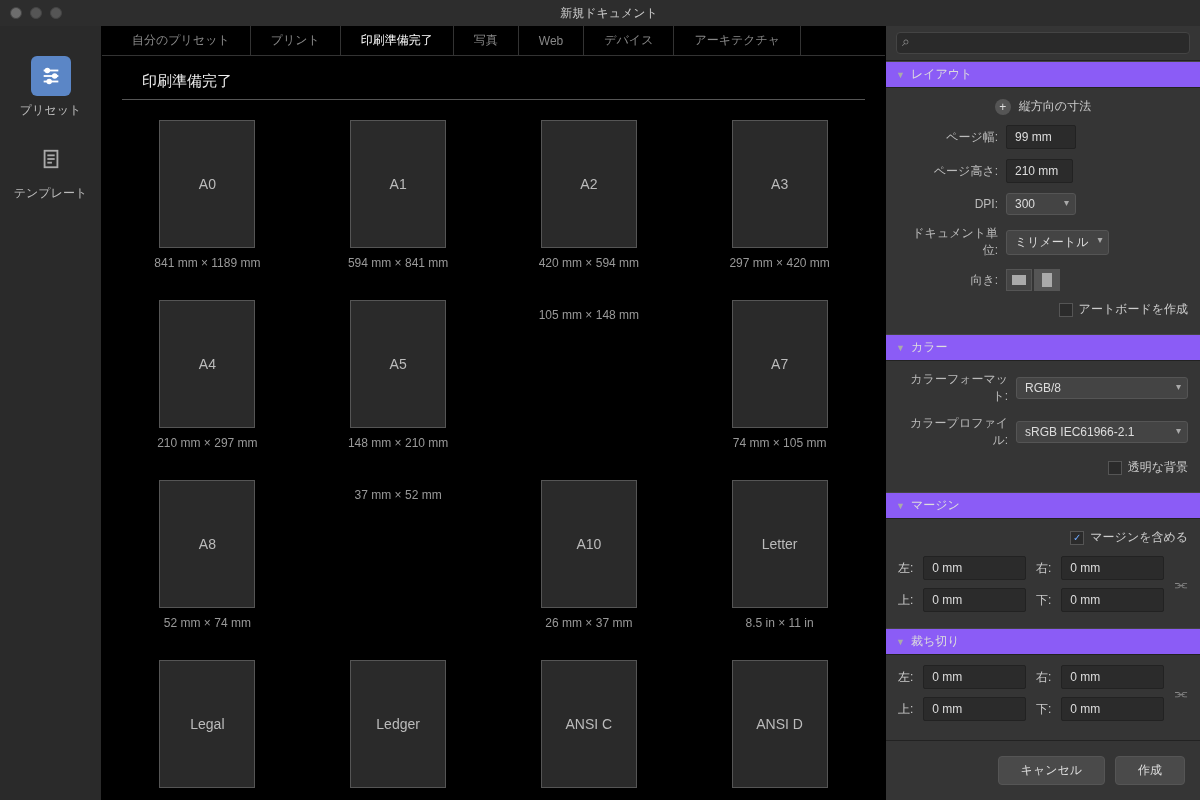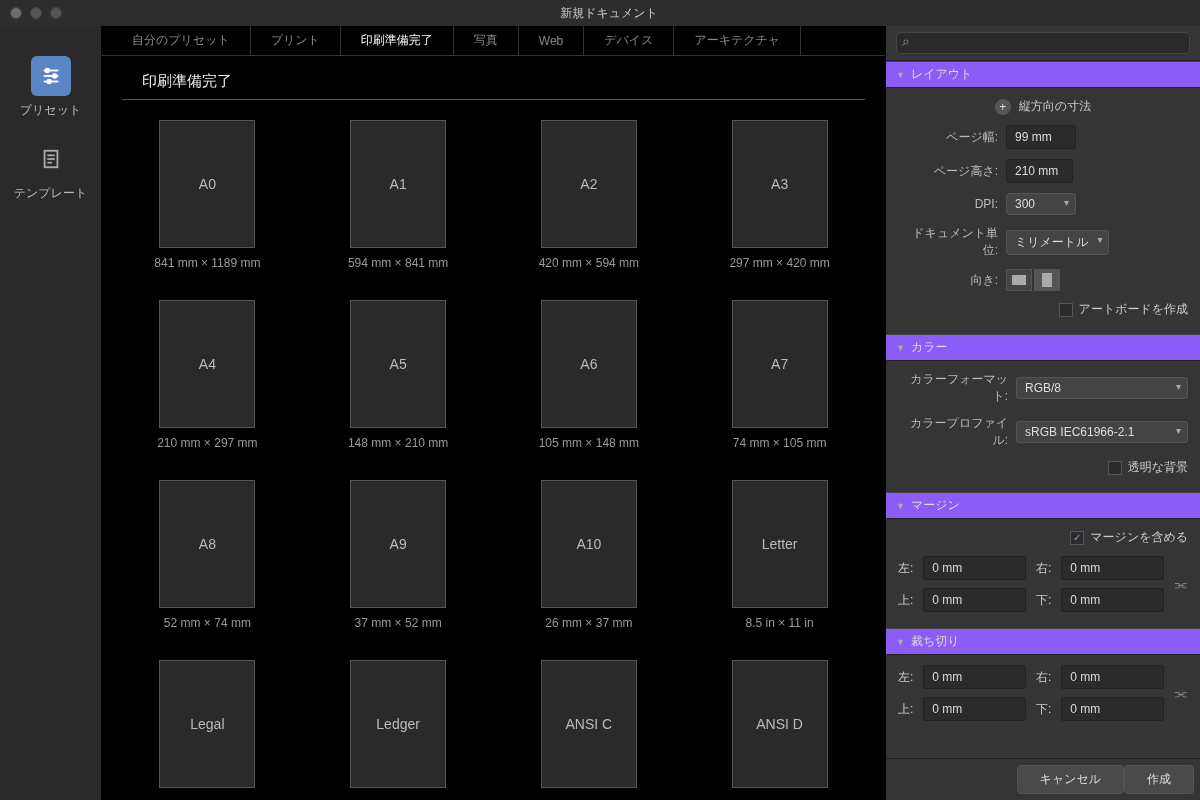--- a/index.html
+++ b/index.html
@@ -51,21 +51,21 @@
 .orient .p { width:10px; height:14px; background:#aaa; }
 .orient .l { width:14px; height:10px; background:#aaa; }
 .chk { display:flex; align-items:center; justify-content:flex-end; gap:6px; color:#ccc; }
 .chk .box { width:14px; height:14px; background:#2b2b2b; border:1px solid #555; display:flex; align-items:center; justify-content:center; font-size:10px; color:#6fa8ff; }
 .add-row { display:flex; justify-content:center; align-items:center; gap:8px; color:#ccc; }
 .plus { width:16px; height:16px; border-radius:50%; background:#555; color:#ddd; display:flex; align-items:center; justify-content:center; font-size:12px; }
 .grid2 { display:grid; grid-template-columns:auto 1fr auto 1fr auto; gap:8px 10px; align-items:center; }
 .grid2 label { text-align:right; color:#ccc; }
 .link { width:14px; color:#888; font-size:14px; text-align:center; grid-row:span 2; }
 
-.footer { padding:6px; display:flex; justify-content:flex-end; border-top:1px solid #222; }
+.footer { padding:15px; display:flex; justify-content:flex-end; gap:10px; border-top:1px solid #222; }
 .btn { background:#4a4a4a; border:1px solid #555; color:#ddd; padding:5px 22px; border-radius:4px; font-size:12px; cursor:pointer; }
 
 ::-webkit-scrollbar { width:10px; }
 ::-webkit-scrollbar-track { background:#2a2a2a; }
 ::-webkit-scrollbar-thumb { background:#555; border-radius:5px; }
 </style>
 </head>
 <body>
 
 <div class="titlebar">
@@ -135,33 +135,31 @@
         </div>
         <div class="preset">
           <div class="page">A4</div>
           <div class="dim">210 mm × 297 mm</div>
         </div>
         <div class="preset">
           <div class="page">A5</div>
           <div class="dim">148 mm × 210 mm</div>
         </div>
         <div class="preset">
-          <div class="page">A6</div>
           <div class="dim">105 mm × 148 mm</div>
         </div>
         <div class="preset">
           <div class="page">A7</div>
           <div class="dim">74 mm × 105 mm</div>
         </div>
         <div class="preset">
           <div class="page">A8</div>
           <div class="dim">52 mm × 74 mm</div>
         </div>
         <div class="preset">
-          <div class="page">A9</div>
           <div class="dim">37 mm × 52 mm</div>
         </div>
         <div class="preset">
           <div class="page">A10</div>
           <div class="dim">26 mm × 37 mm</div>
         </div>
         <div class="preset">
           <div class="page">Letter</div>
           <div class="dim">8.5 in × 11 in</div>
         </div>

